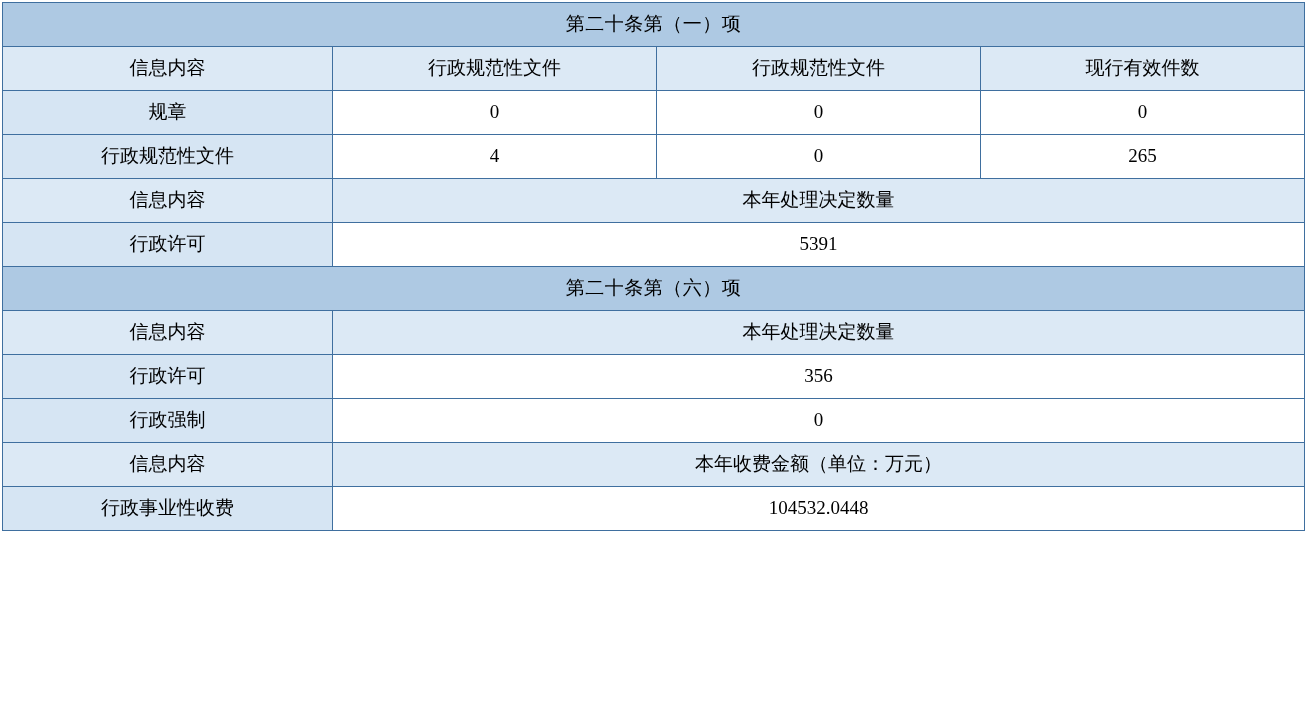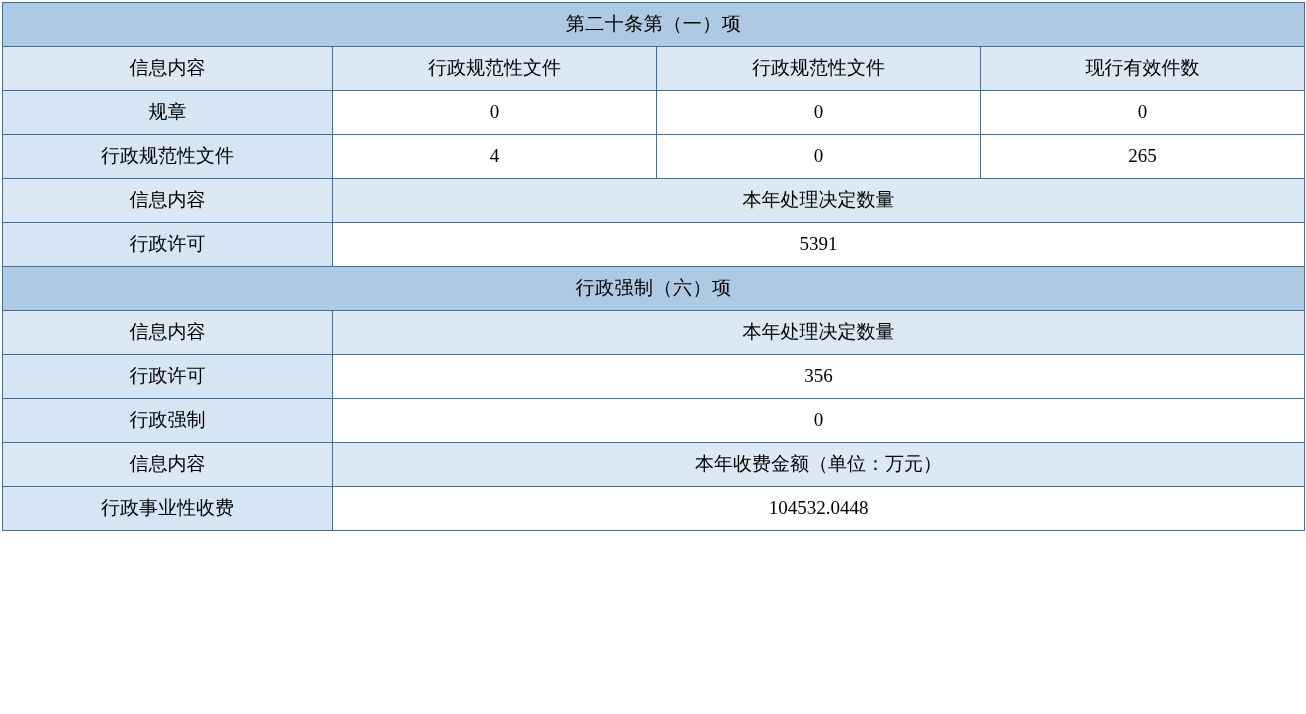--- a/index.html
+++ b/index.html
@@ -99,21 +99,21 @@
       <tr>
         <td class="colhead">信息内容</td>
         <td class="colhead" colspan="3">本年处理决定数量</td>
       </tr>
       <tr>
         <td class="rowlabel">行政许可</td>
         <td class="value" colspan="3">5391</td>
       </tr>
 
       <tr>
-        <td class="section" colspan="4">行政强制（六）项</td>
+        <td class="section" colspan="4">第二十条第（六）项</td>
       </tr>
       <tr>
         <td class="colhead">信息内容</td>
         <td class="colhead" colspan="3">本年处理决定数量</td>
       </tr>
       <tr>
         <td class="rowlabel">行政许可</td>
         <td class="value" colspan="3">356</td>
       </tr>
       <tr>

